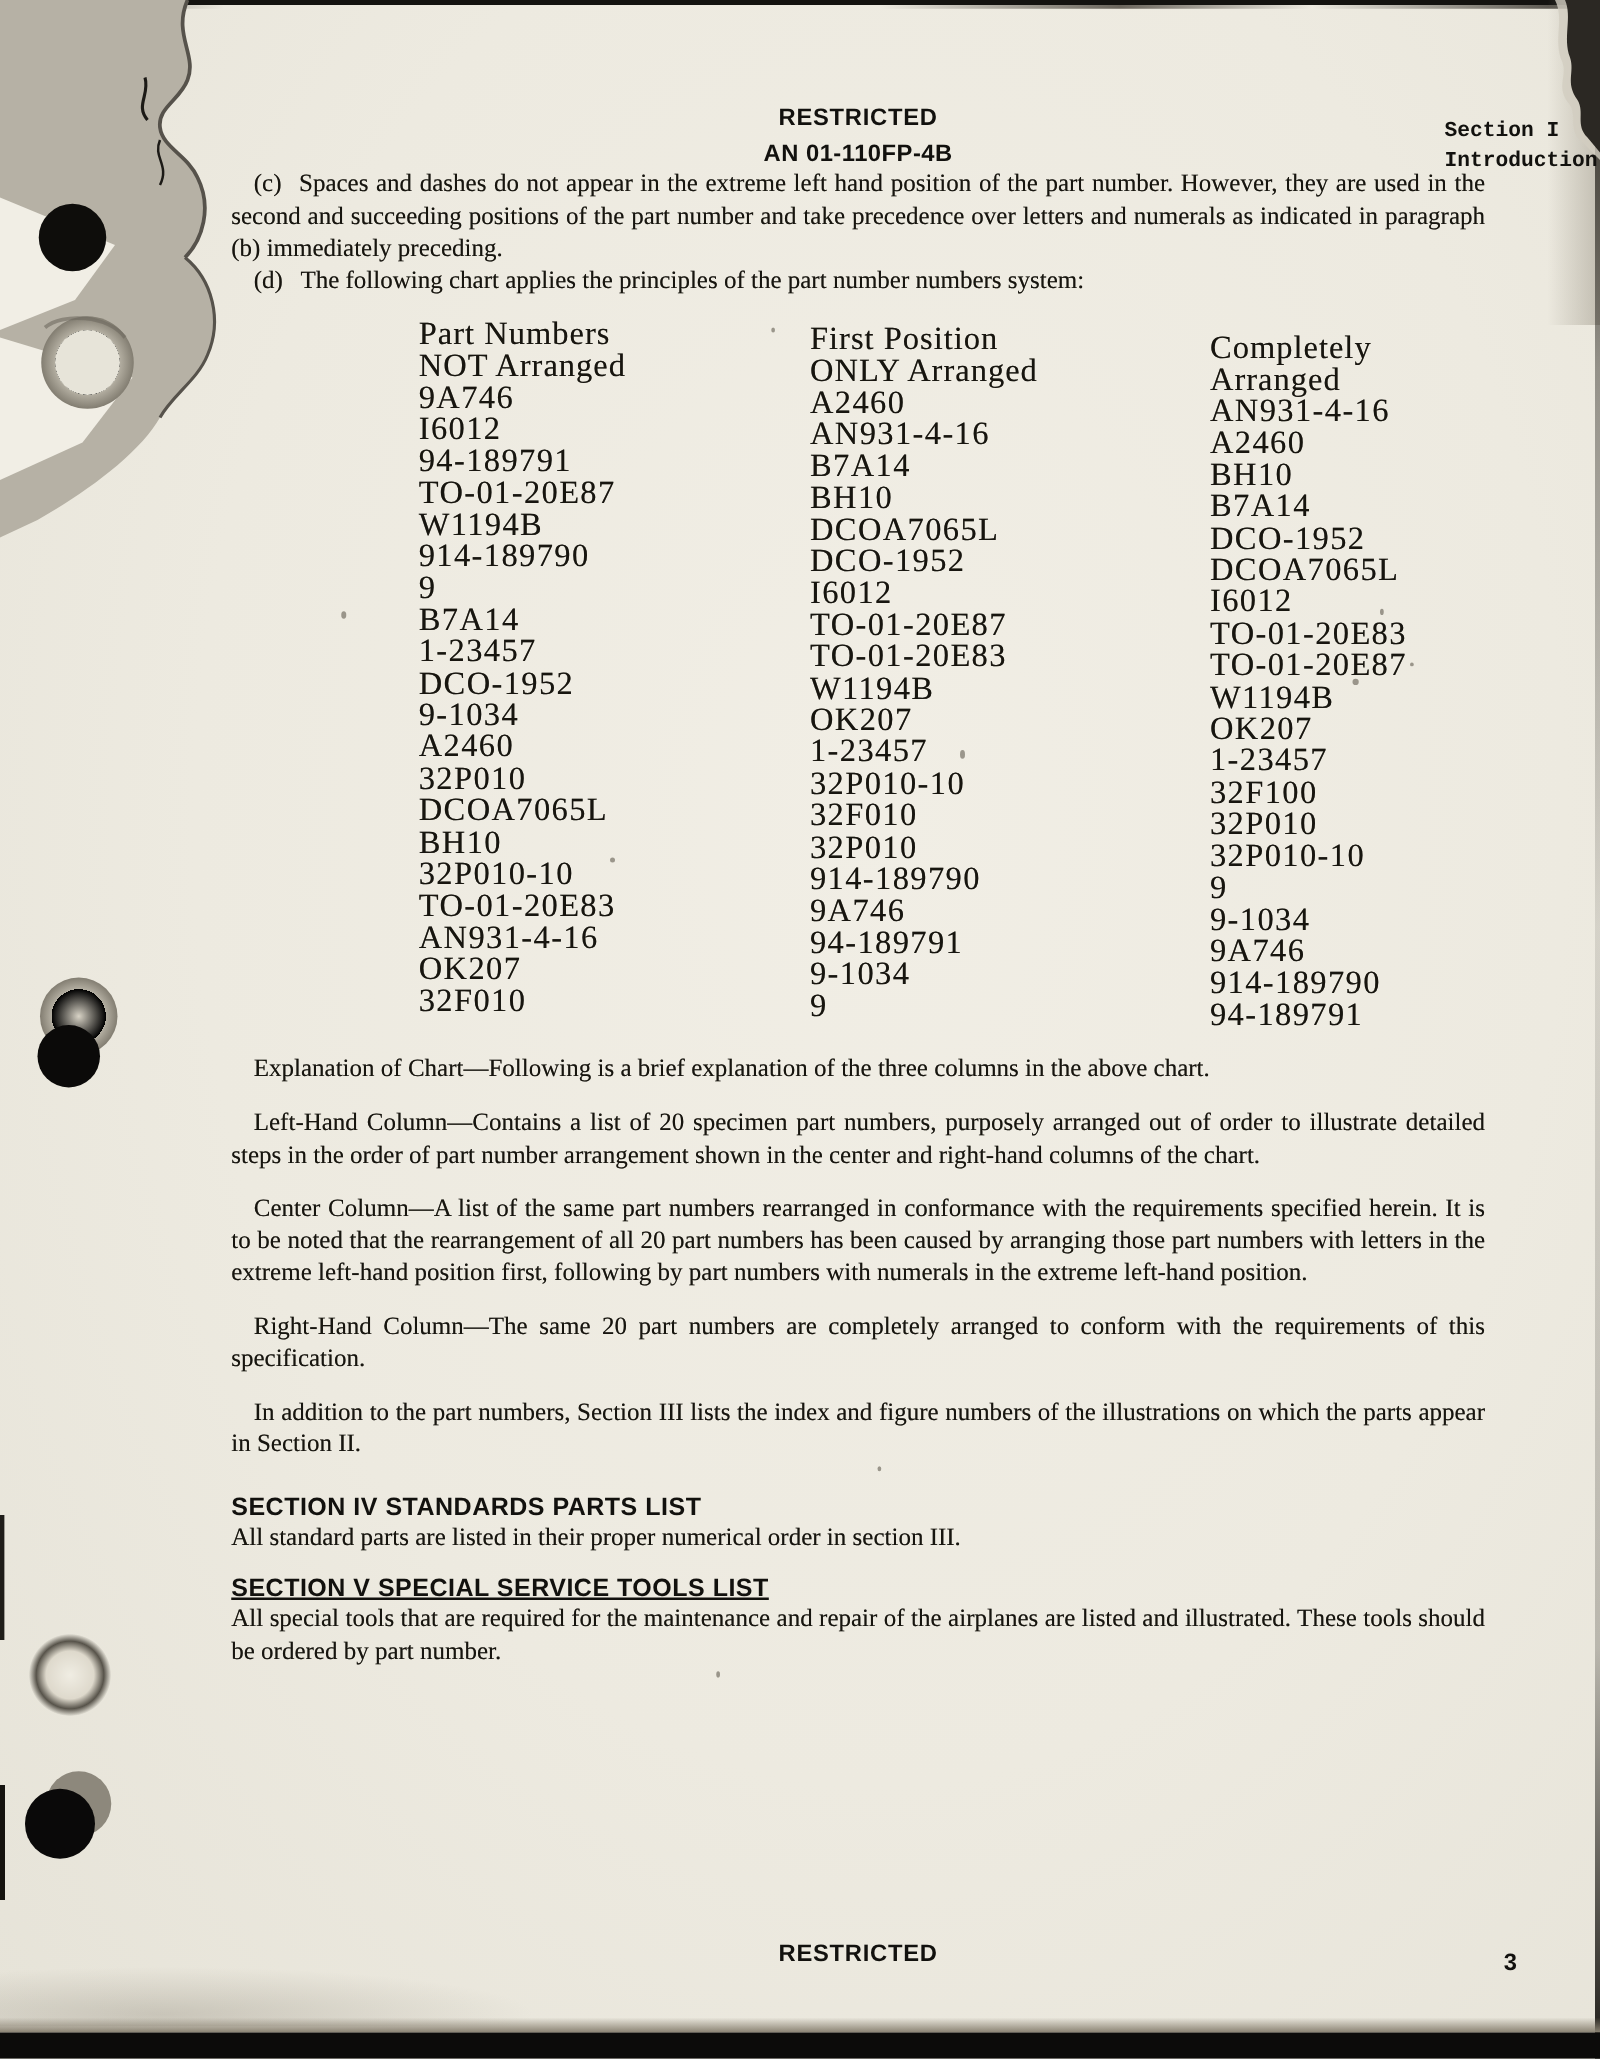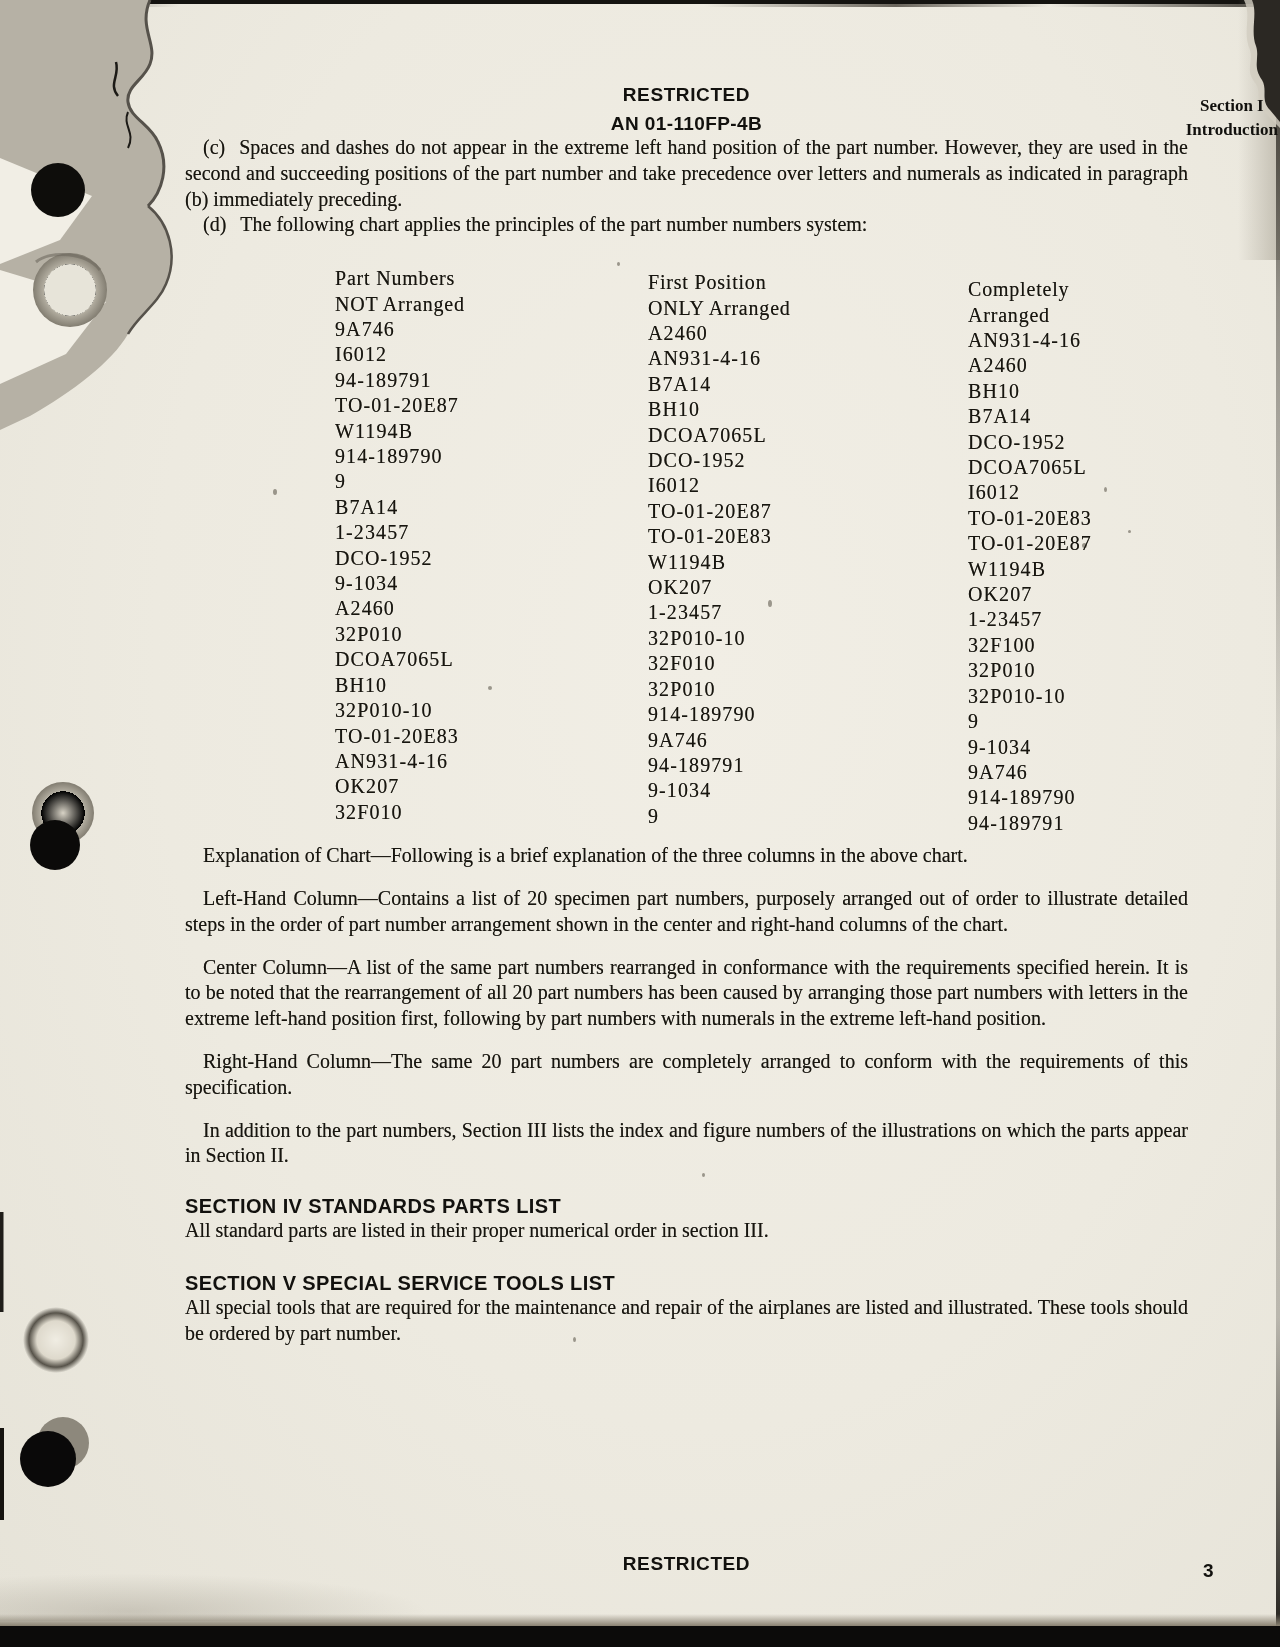--- a/index.html
+++ b/index.html
@@ -21,45 +21,45 @@
                background:linear-gradient(270deg,rgba(160,154,140,.55) 0%,rgba(160,154,140,0) 100%);}
   .bl-mottle{position:absolute;left:0;bottom:26px;width:430px;height:48px;opacity:.5;
              background:radial-gradient(ellipse at 30% 80%,rgba(120,113,98,.55),rgba(120,113,98,0) 70%);}
   .speck{position:absolute;border-radius:50%;background:rgba(70,64,52,.5);}
   
   .content{position:absolute;left:185px;width:1003px;top:0;color:#17150f;}
   .doc-header{margin-top:84px;text-align:center;font-family:"Liberation Sans",sans-serif;
               font-weight:bold;color:#12110e;}
   .doc-header .l1{font-size:19px;letter-spacing:.6px;}
   .doc-header .l2{font-size:19px;letter-spacing:.4px;margin-top:7px;}
-  .section-id{position:absolute;top:94px;right:2px;text-align:center;
-              font-family:Liberation Serif, serif;font-weight:bold;font-size:17px;
+  .section-id{position:absolute;top:94px;right:2px;text-align:left;
+              font-family:Liberation Mono, monospace;font-weight:bold;font-size:17px;
               line-height:24px;color:#12110e;}
   p.body-par{font-size:20px;line-height:25.8px;margin:0;text-align:justify;
              text-shadow:0 0 .5px rgba(23,21,15,.55);}
   .par-label{margin-right:14px;}
   .mt-c{margin-top:24px;}
   .mt-d{margin-top:22px;}
   .lead-italic{}
   .indent{text-indent:18px;}
   
   .chart{position:relative;height:572px;margin-top:16px;}
-  .chart-col{position:absolute;top:12px;font-size:20px;line-height:25.4px;
+  .chart-col{position:absolute;top:0;font-size:26px;line-height:25.4px;
              letter-spacing:1.1px;text-shadow:0 0 .5px rgba(23,21,15,.55);}
   .chart-col .hdr{letter-spacing:.8px;}
   .col-1{left:150px;}
   .col-2{left:463px;padding-top:4px;}
   .col-3{left:783px;padding-top:11px;}
   .expl p{margin-top:17px;}
   
   .sec-head{font-family:"Liberation Sans",sans-serif;font-weight:bold;font-size:20px;
             letter-spacing:.4px;color:#12110e;margin:0;}
   .sec-iv{margin-top:26px;}
   .sec-body{margin-top:21px;}
-  .sec-v{margin-top:28px;}
+  .sec-v{margin-top:16px;text-decoration:underline;}
   .footer-restricted{position:absolute;top:1553px;left:185px;width:1003px;text-align:center;
             font-family:"Liberation Sans",sans-serif;font-weight:bold;font-size:19px;
             letter-spacing:.6px;color:#12110e;}
   .page-num{position:absolute;top:1560px;left:1203px;
             font-family:"Liberation Sans",sans-serif;font-weight:bold;font-size:19px;color:#12110e;}
   svg{display:block;}
 </style>
 </head>
 <body>
 

